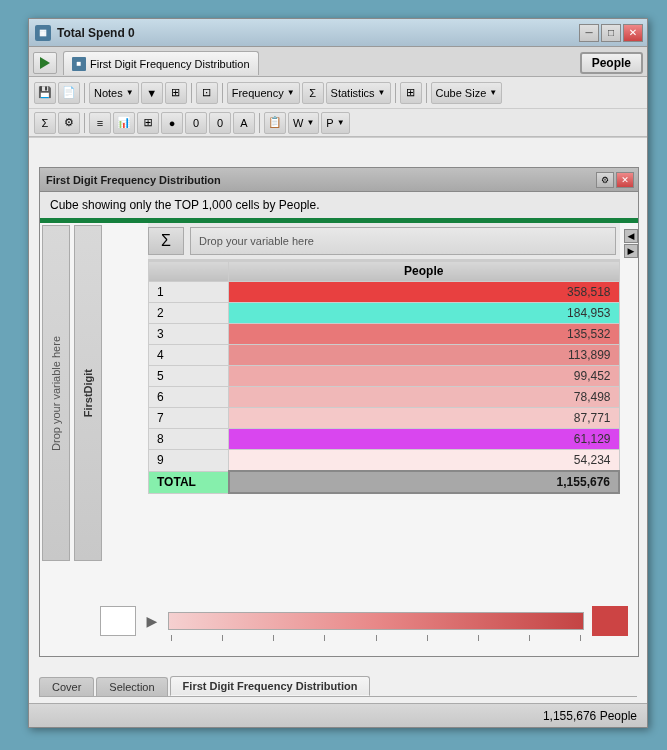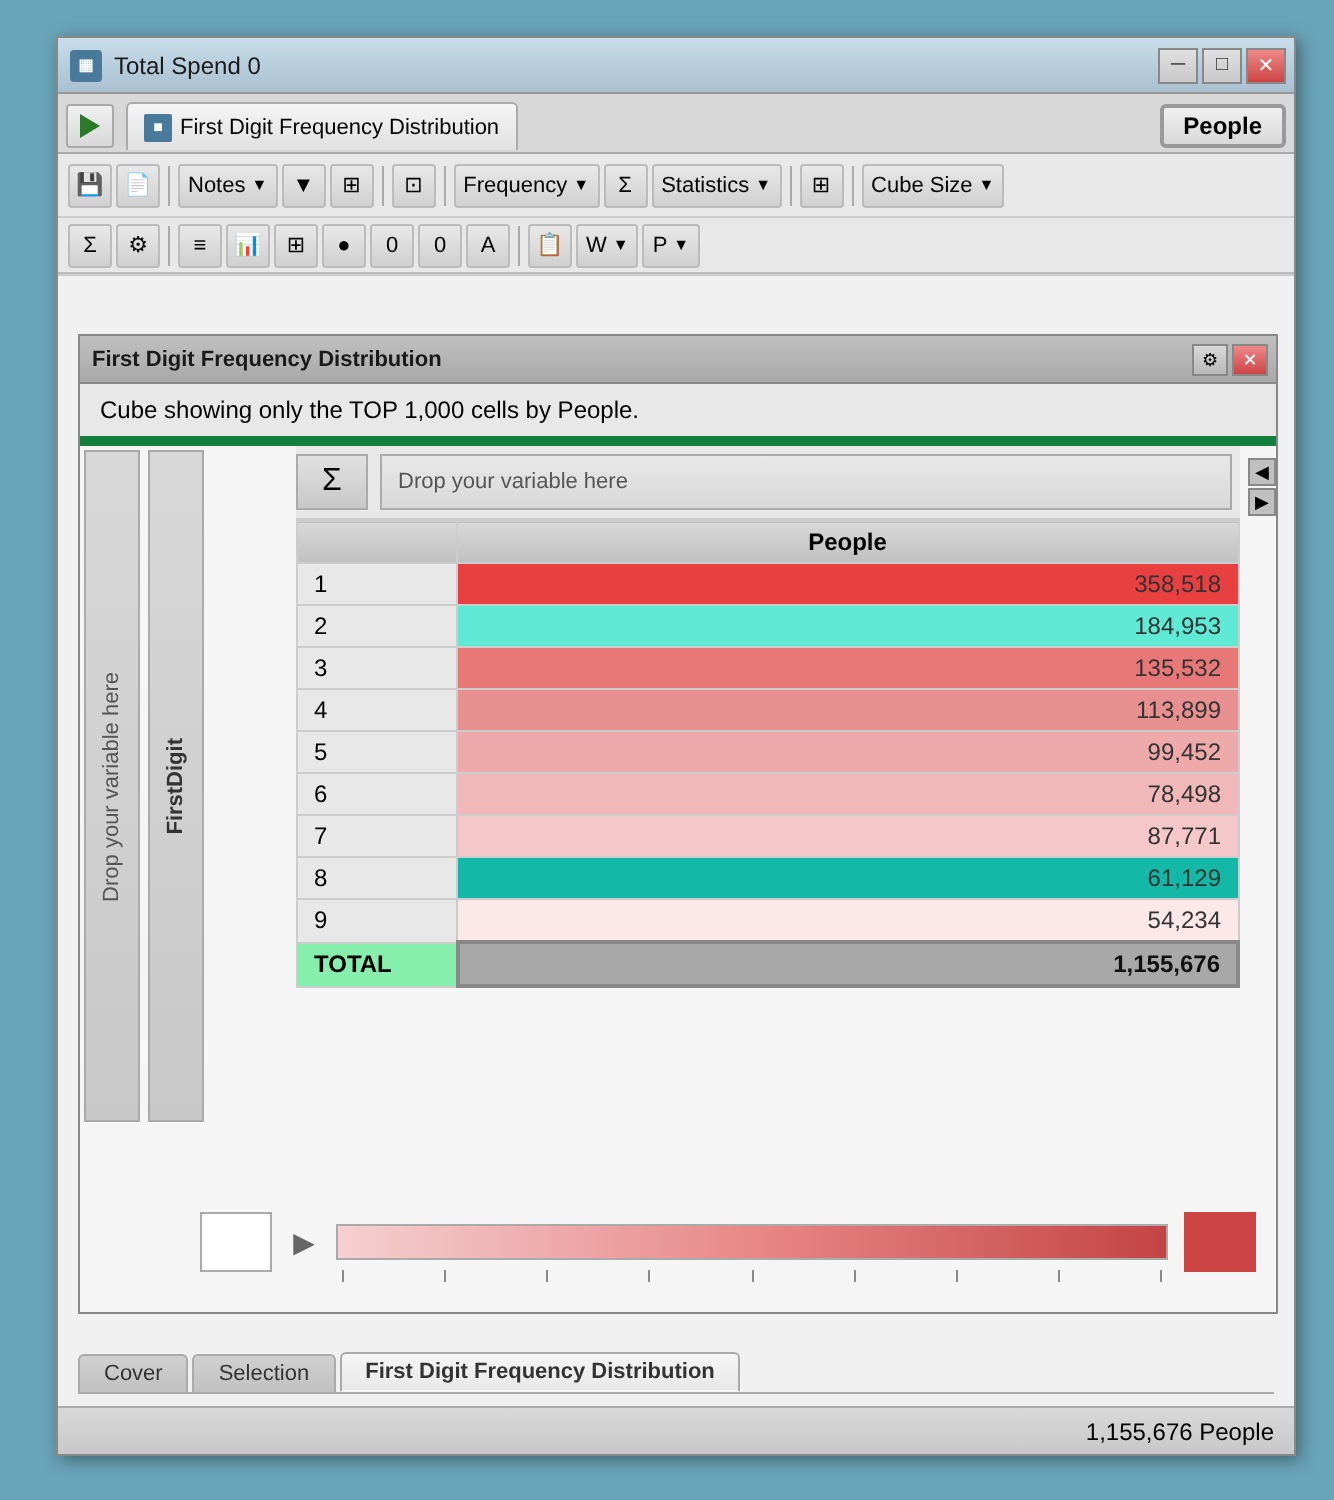--- a/index.html
+++ b/index.html
@@ -38,21 +38,21 @@
       width: 16px;
       height: 16px;
       margin-right: 6px;
       background: #4a7a9b;
       border-radius: 2px;
       display: flex; align-items: center; justify-content: center;
       color: white; font-size: 9px; font-weight: bold;
     }
     .title-bar-text {
       font-size: 12px;
-      font-weight: normal;
+      font-weight: bold;
       color: #1a1a1a;
     }
     .title-bar-controls {
       position: absolute;
       right: 4px;
       display: flex;
       gap: 2px;
     }
     .title-btn {
       width: 20px;
@@ -445,21 +445,21 @@
     }
 
     
     .heat-1 { background-color: #e84040; }
     .heat-2 { background-color: #5eead4; }
     .heat-3 { background-color: #e87878; }
     .heat-4 { background-color: #e89090; }
     .heat-5 { background-color: #eeaaaa; }
     .heat-6 { background-color: #f0b8b8; }
     .heat-7 { background-color: #f4c8c8; }
-    .heat-8 { background-color: #14b8a6; }
+    .heat-8 { background-color: #d946ef; }
     .heat-9 { background-color: #fce8e8; }
   </style>
 </head>
 <body>
 
 <div class="main-window">
 
   <div class="title-bar">
     <div class="title-bar-icon">
       <span style="font-size:8px;color:white;">▦</span>

